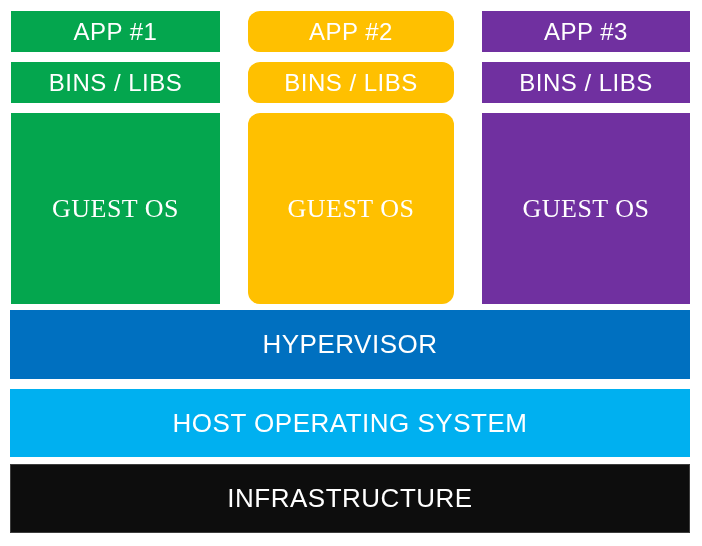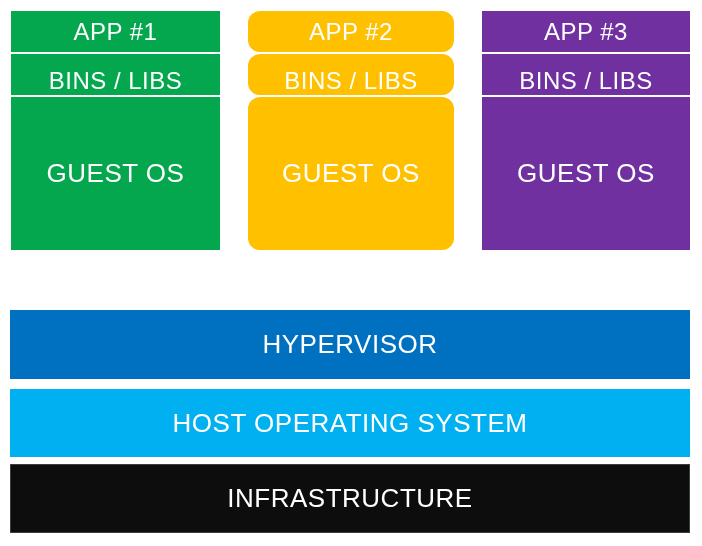--- a/index.html
+++ b/index.html
@@ -12,44 +12,44 @@
     position: relative;
     width: 702px;
     height: 546px;
     background: #ffffff;
     overflow: hidden;
   }
   
   .vm-column {
     position: absolute;
     top: 11px;
-    height: 239px;
+    height: 293px;
     display: flex;
     flex-direction: column;
-    row-gap: 2px;            
+    row-gap: 10px;            
     background: #ffffff;
   }
   .vm-col-1 { left: 11px;  width: 209px; }
   .vm-col-2 { left: 248px; width: 206px; }
   .vm-col-3 { left: 482px; width: 208px; }
 
   .vm-green  { background: #04A64E; }
   .vm-yellow { background: #FFC000; border-radius: 12px; }
   .vm-purple { background: #7030A0; }
 
   .vm-band {
     display: flex;
     align-items: center;
     justify-content: center;
     color: #ffffff;
     letter-spacing: 0.5px;
   }
   .vm-app  { height: 41px; font-size: 24px; }
-  .vm-bins { height: 41px; font-size: 24px; align-items: flex-end; }
-  .vm-os   { flex: 1;      font-size: 26px; }
+  .vm-bins { height: 41px; font-size: 24px; }
+  .vm-os   { flex: 1;      font-size: 26px; font-family: Liberation Serif, serif; }
 
   
   .layer {
     position: absolute;
     left: 10px;
     width: 680px;
     display: flex;
     align-items: center;
     justify-content: center;
     color: #ffffff;

